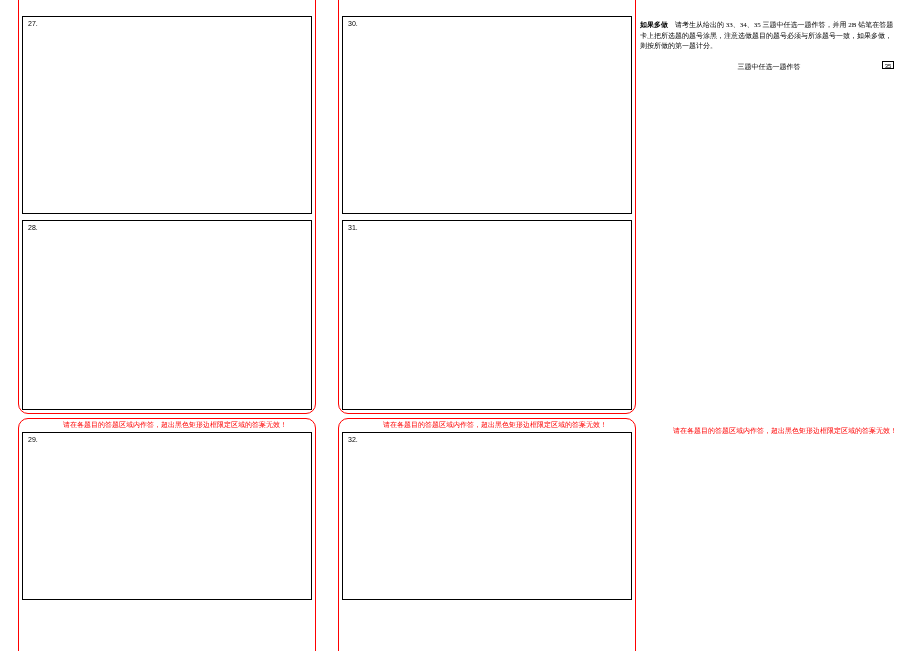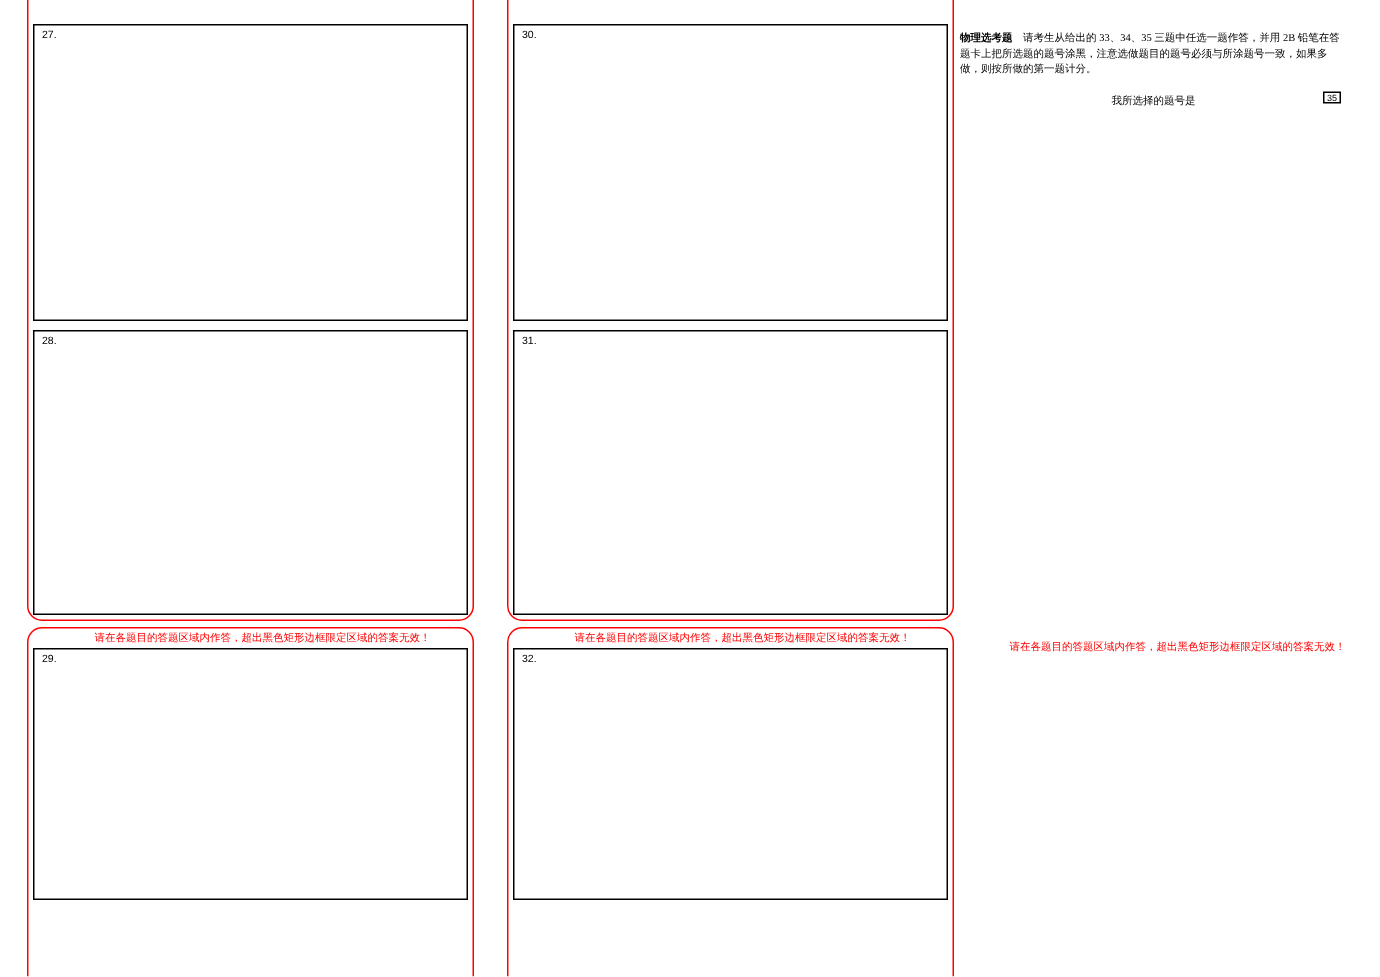--- a/index.html
+++ b/index.html
@@ -137,25 +137,25 @@
       <div class="warn">请在各题目的答题区域内作答，超出黑色矩形边框限定区域的答案无效！</div>
     </div>
 
     <div class="qbox" style="top:432px; left:0; width:290px; height:168px;">
       <div class="qnum">32.</div>
     </div>
   </div>
 
   <div class="col col3">
     <div class="optional-head">
-      <span class="title">物理选考题</span>
+      <span class="title">如果多做</span>
       &nbsp;&nbsp;
       <span class="body">请考生从给出的 33、34、35 三题中任选一题作答，并用 2B 铅笔在答题卡上把所选题的题号涂黑，注意选做题目的题号必须与所涂题号一致，如果多做，则按所做的第一题计分。</span>
     </div>
-    <div class="choose-line">我所选择的题号是</div>
+    <div class="choose-line">三题中任选一题作答</div>
     <div class="choose-box">35</div>
 
     <div style="position:absolute; top:424px; left:0; width:258px;">
       <div class="warn" style="position:relative; text-align:center;">请在各题目的答题区域内作答，超出黑色矩形边框限定区域的答案无效！</div>
     </div>
   </div>
 
 </div>
 
 </body></html>

